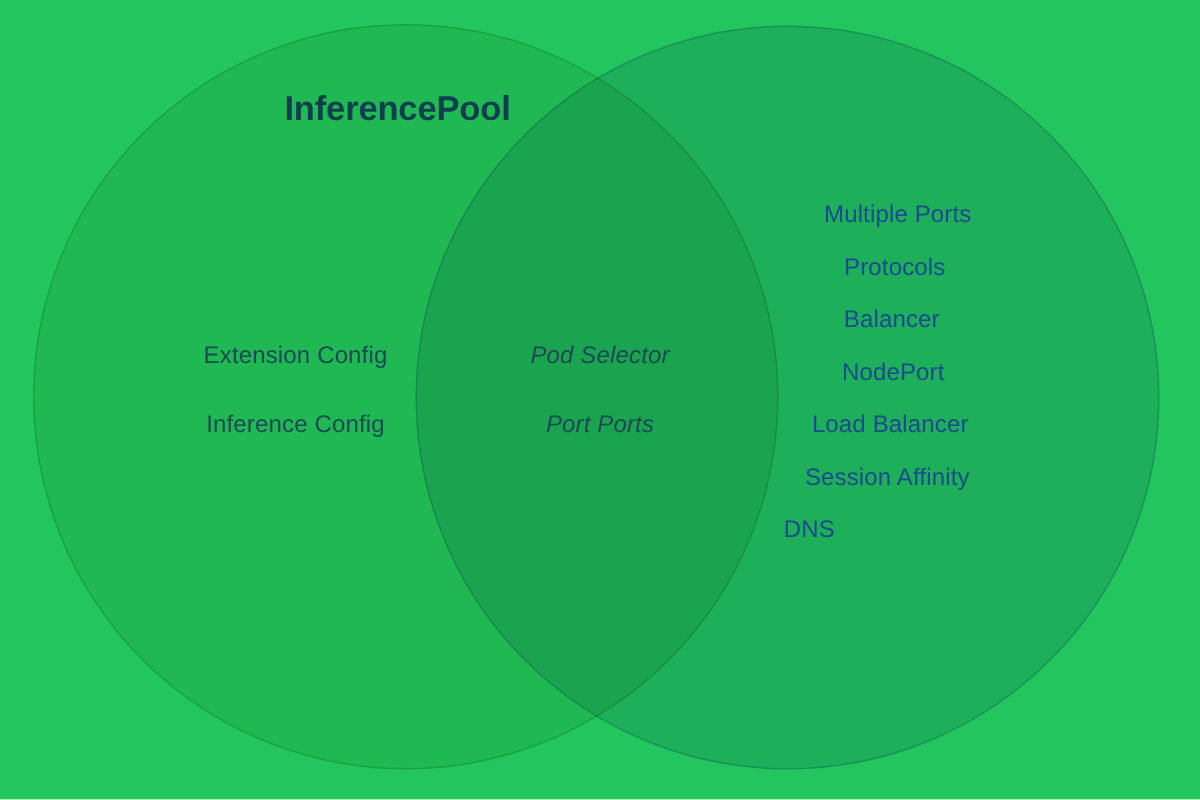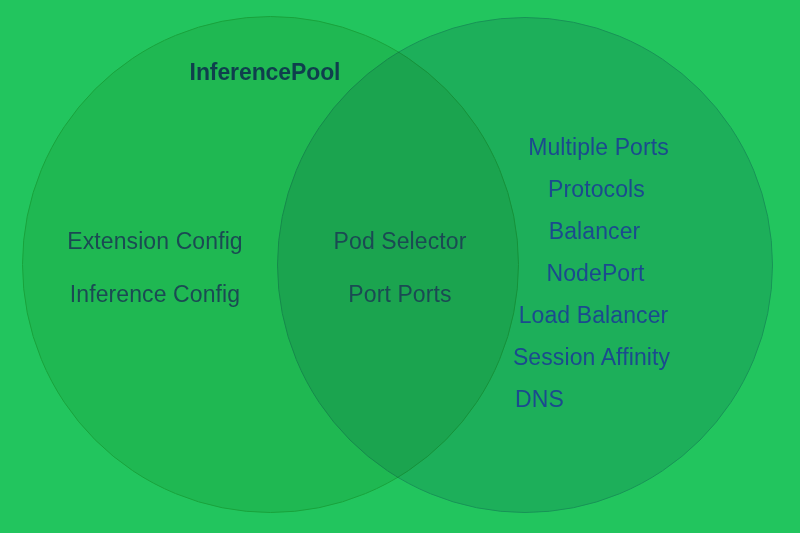--- a/index.html
+++ b/index.html
@@ -50,21 +50,21 @@
     position: absolute;
     white-space: nowrap;
     line-height: 1;
   }
   .title {
     font-size: 23px;
     font-weight: bold;
     letter-spacing: -0.1px;
   }
   .item {
-    font-size: 23px;
+    font-size: 16px;
     font-weight: normal;
     letter-spacing: 0.1px;
   }
 
   
   #title-left {
     left: 0;
     width: 530px;
     text-align: center;
     top: 61px;
@@ -79,33 +79,33 @@
   }
 
   
   .left-list {
     position: absolute;
     left: 0;
     width: 310px;
     text-align: center;
     color: #1b4a53;
   }
-  #left-list { top: 230px; }
+  #left-list { top: 230px; padding-left: 42px; }
   .left-list .item { position: static; display: block; }
   .left-list .item + .item { margin-top: 30px; }
 
   
   .mid-list {
     position: absolute;
     left: 290px;
     width: 220px;
     text-align: center;
     color: #1b4a53;
   }
-  #mid-list { top: 230px; }
+  #mid-list { top: 230px; font-style: italic; }
   .mid-list .item { position: static; display: block; }
   .mid-list .item + .item { margin-top: 30px; }
 
   
   #right-list {
     position: absolute;
     left: 470px;
     width: 255px;
     top: 136px;
     text-align: center;

